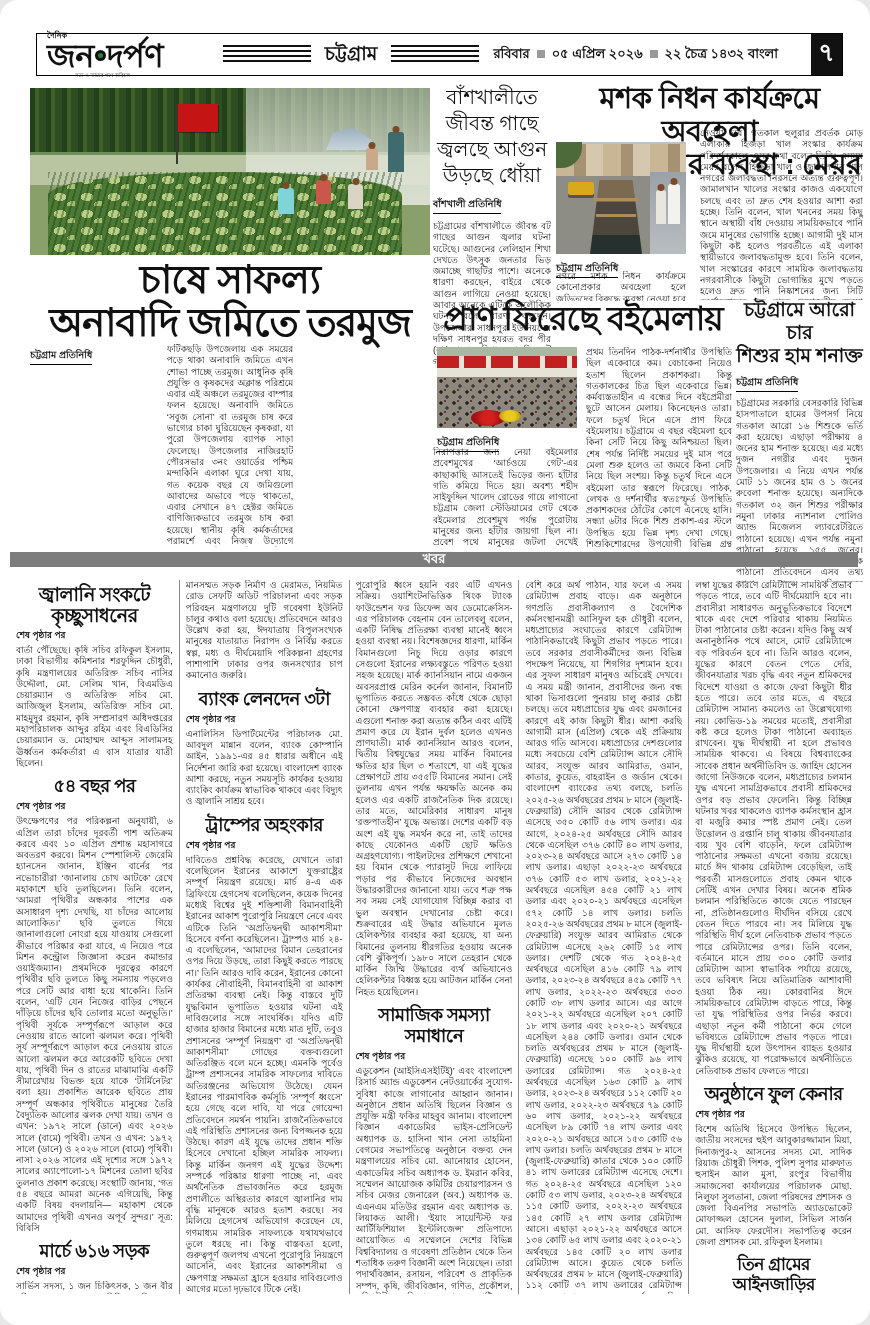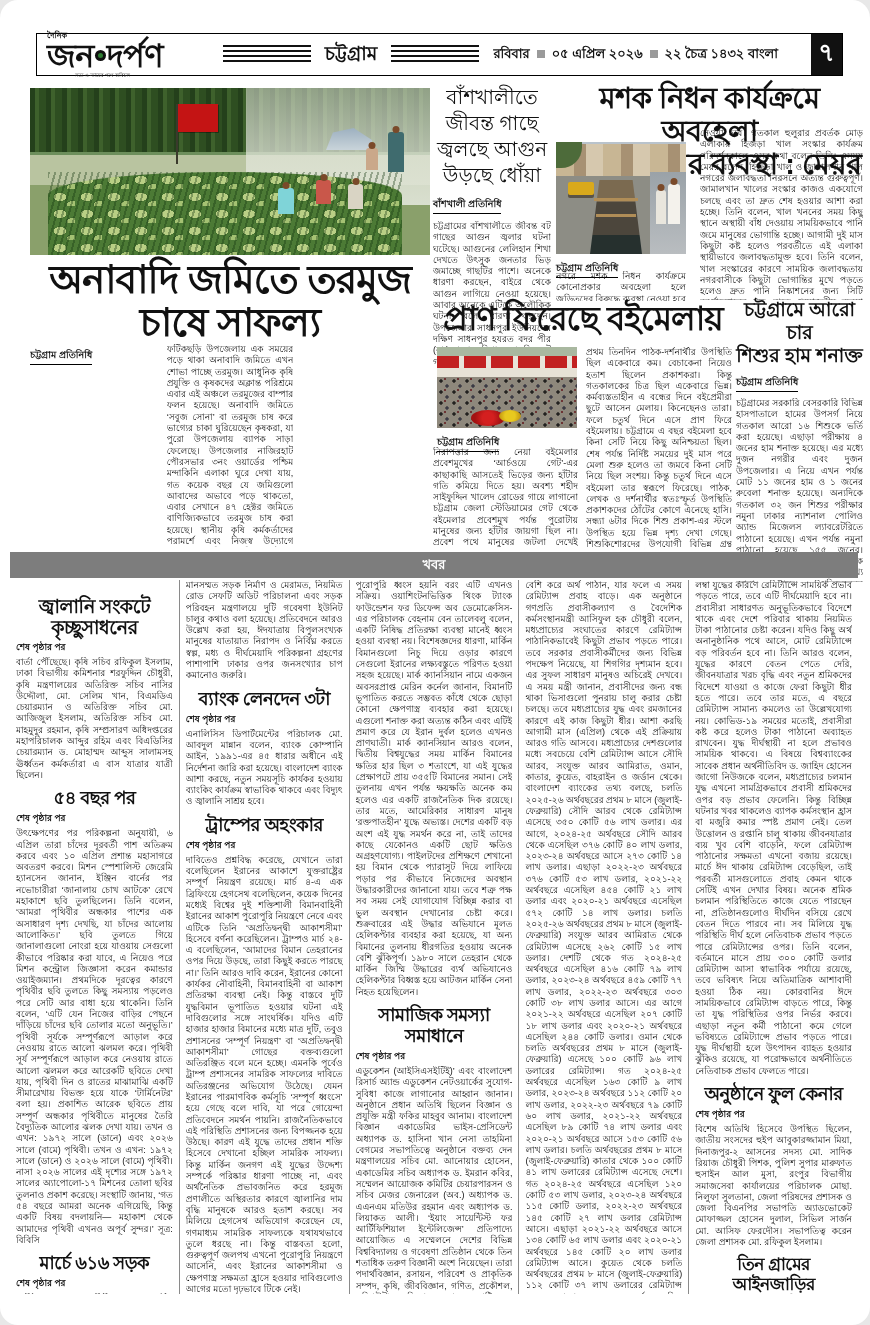--- a/index.html
+++ b/index.html
@@ -76,29 +76,29 @@
   .ph-bf .crowd { position:absolute; left:0; right:0; top:30px; bottom:0;
     background-color:#8e887c;
     background-image:
       radial-gradient(circle 2.5px at 4px 4px, #22211f 60%, rgba(0,0,0,0) 70%),
       radial-gradient(circle 2.5px at 10px 9px, #3b3a44 60%, rgba(0,0,0,0) 70%),
       radial-gradient(circle 2px at 8px 2px, #6c3333 60%, rgba(0,0,0,0) 70%);
     background-size:13px 11px,13px 11px,13px 11px; }
   .ph-bf .fl-r { position:absolute; left:34px; bottom:2px; width:34px; height:16px; border-radius:50%; background:radial-gradient(circle, #d41f1f 30%, #a31212 70%); }
   .ph-bf .fl-y { position:absolute; left:62px; bottom:6px; width:22px; height:12px; border-radius:50%; background:radial-gradient(circle, #e8c91f 40%, #c79c12 80%); }
   
-  .section-bar { position:absolute; left:10px; top:552px; width:848px; height:26px; background:#7d7d7d;
+  .section-bar { position:absolute; left:10px; top:552px; width:848px; height:15px; background:#7d7d7d;
     color:#fff; font-size:13px; font-weight:bold; display:flex; align-items:center; justify-content:center; }
   
   .bottom { position:absolute; left:10px; top:580px; width:848px; height:714px; display:flex; }
   .bcol { flex:1 1 0; overflow:hidden; padding:0 6px; }
   .bcol + .bcol { border-left:1px solid #8a8a8a; }
   .bh { font-size:18px; line-height:21px; font-weight:bold; text-align:center; margin:7px 0 2px; letter-spacing:-0.5px; }
   .bh.big { font-size:19px; }
-  .bh.first { margin-top:16px; }
+  .bh.first { margin-top:4px; }
   .cont { font-size:9px; font-weight:bold; margin-bottom:2px; }
   .bcol .body { margin-bottom:2px; }
 </style>
 </head>
 <body>
 
 <div class="page">
 
   <header class="masthead">
     <div class="mast-logo">
@@ -126,22 +126,22 @@
     <div class="pole"></div>
     <div class="flag"></div>
     <div class="tent"></div>
     <div class="person" style="left:248px; top:100px; width:16px; height:26px; background:#7fd4d8;"></div>
     <div class="person" style="left:286px; top:92px; width:15px; height:24px; background:#c9574a;"></div>
     <div class="person" style="left:318px; top:96px; width:15px; height:25px; background:#d9d4c4;"></div>
     <div class="person" style="left:336px; top:60px; width:12px; height:22px; background:#caa88a;"></div>
     <div class="person" style="left:358px; top:44px; width:16px; height:40px; background:#3f6b6e;"></div>
   </div>
   <div class="abs h-wm" style="left:30px; top:258px; width:400px;">
+    <div>চাষে সাফল্য</div>
     <div>অনাবাদি জমিতে তরমুজ</div>
-    <div>চাষে সাফল্য</div>
   </div>
   <div class="abs" style="left:30px; top:344px; width:400px; height:203px; column-count:3; column-gap:10px; overflow:hidden;">
     <div><span class="byline">চট্টগ্রাম প্রতিনিধি</span></div>
     <div class="body">ফটিকছড়ি উপজেলায় এক সময়ের পড়ে থাকা অনাবাদি জমিতে এখন শোভা পাচ্ছে তরমুজ। আধুনিক কৃষি প্রযুক্তি ও কৃষকদের অক্লান্ত পরিশ্রমে এবার এই অঞ্চলে তরমুজের বাম্পার ফলন হয়েছে। অনাবাদি জমিতে ‘সবুজ সোনা’ বা তরমুজ চাষ করে ভাগ্যের চাকা ঘুরিয়েছেন কৃষকরা, যা পুরো উপজেলায় ব্যাপক সাড়া ফেলেছে। উপজেলার নাজিরহাট পৌরসভার ৩নং ওয়ার্ডের পশ্চিম মন্দাকিনি এলাকা ঘুরে দেখা যায়, গত কয়েক বছর যে জমিগুলো আবাদের অভাবে পড়ে থাকতো, এবার সেখানে ৪৭ হেক্টর জমিতে বাণিজ্যিকভাবে তরমুজ চাষ করা হয়েছে। স্থানীয় কৃষি কর্মকর্তাদের পরামর্শে এবং নিজস্ব উদ্যোগে কৃষকরা মালচিং পদ্ধতি ও উন্নত জাতের বীজ ব্যবহার করে এই সাফল্য অর্জন করেছেন। উপযুক্ত আবহাওয়া এবং বালু মিশ্রিত দোআঁশ মাটি হওয়ায় এবার তরমুজের আকার ও স্বাদ অত্যন্ত ভালো হয়েছে। প্রতিটি তরমুজের ওজন গড়ে ৫ থেকে ৮ কেজি পর্যন্ত হচ্ছে। স্থানীয় বাজারগুলোতে ইতোমধ্যেই এই তরমুজ উঠতে শুরু করেছে। তবে দেশের বিভিন্ন অঞ্চল থেকে সরবরাহ বাড়ায় পাইকারি বাজারে দামের ওঠানামা করলেও এসব জমিতে ভালো ফলন দেখছেন কৃষকরা। একজন সফল কৃষক জানান, আগে এই জমিতে কিছুই হতো না, বন্য পশুর ভয়ে আবাদ করা হতো না। এবার সাহস করে তরমুজ চাষে এতো ভালো হবে ভাবিনি, খুব কম খরচে এটি একটি লাভজনক ফসল। কৃষক হোসেন আলী বলেন, অনাবাদি জমিতে ঘাস ছাড়া কিছুই হতো না। এবার সেখানে তরমুজ হাসছে। তবে আমাদের এলাকায় যদি একটি বড় হিমাগার থাকে, তবে আমরা এই তরমুজ আরও কিছুদিন সংরক্ষণ করে বেশি দামে বিক্রি করতে পারতাম। সরকারের কাছে আমাদের এটাই এখন বড় দাবি। উপজেলা কৃষি অফিসের তথ্যমতে, এ বছর ফটিকছড়িতে রেকর্ড পরিমাণ ৪৭ হেক্টর অনাবাদি জমি তরমুজ চাষের আওতায় আনা হয়েছে। প্রতি হেক্টরে গড়ে ৪০ টন ফলন পাওয়া গেছে। কৃষি সম্প্রসারণ অধিদপ্তরের কর্মকর্তারা জানান, এই সাফল্য অন্যান্য স্থানেও বড় ভূমিকা রাখবে। অনাবাদি জমিতে এই তরমুজ চাষের সাফল্য দেখে পার্শ্ববর্তী এলাকার অন্য কৃষকরাও আগামীতে পতিত জমিতে চাষাবাদ করার পরিকল্পনা করছেন।</div>
   </div>
 
   <div class="abs" style="left:433px; top:84px; width:118px;">
     <div class="h-bansh">বাঁশখালীতে জীবন্ত গাছে জ্বলছে আগুন উড়ছে ধোঁয়া</div>
     <div style="margin-top:5px;"><span class="byline">বাঁশখালী প্রতিনিধি</span></div>
     <div class="body" style="height:148px; margin-top:3px;">চট্টগ্রামের বাঁশখালীতে জীবন্ত বট গাছের আগুন জ্বলার ঘটনা ঘটেছে। আগুনের লেলিহান শিখা দেখতে উৎসুক জনতার ভিড় জমাচ্ছে গাছটির পাশে। অনেকে ধারণা করছেন, বাইরে থেকে আগুন লাগিয়ে নেওয়া হয়েছে। আবার অনেকে এটিকে অলৌকিক ঘটনা বলে ধারণা করছেন। উপজেলার সাধনপুর ইউনিয়নের দক্ষিণ সাধনপুর হযরত বদর পীর (রা:) মাজারে বিশাল আকৃতির বট গাছে এ আগুন জ্বলছে। জানা গেছে, আজ শনিবার ভোর সকাল সাড়ে ১০ টার দিকে পশ্চিম সাধনপুর হযরত বদর পীর (রা:) মাজার গেট সংলগ্ন অর্ধশতাধিক বছর বয়সের একটি বট গাছের উপর থেকে আগুনের লেলিহান শিখা দেখতে পেয়ে।</div>

